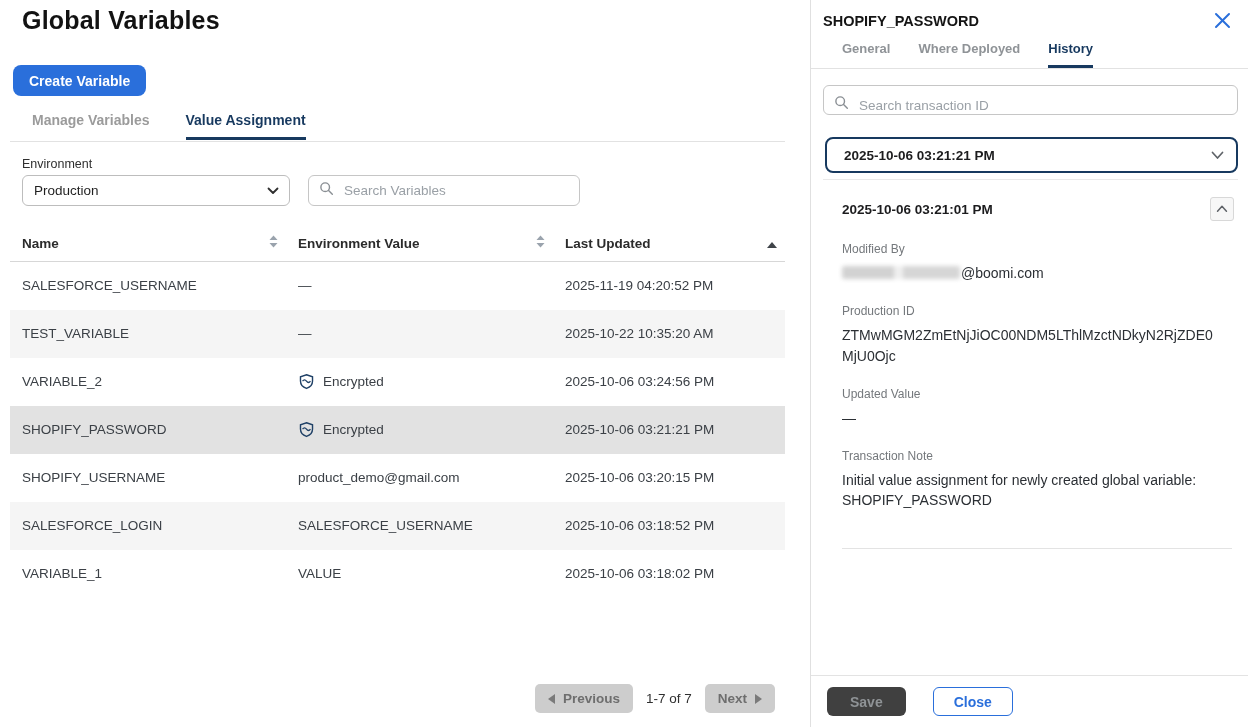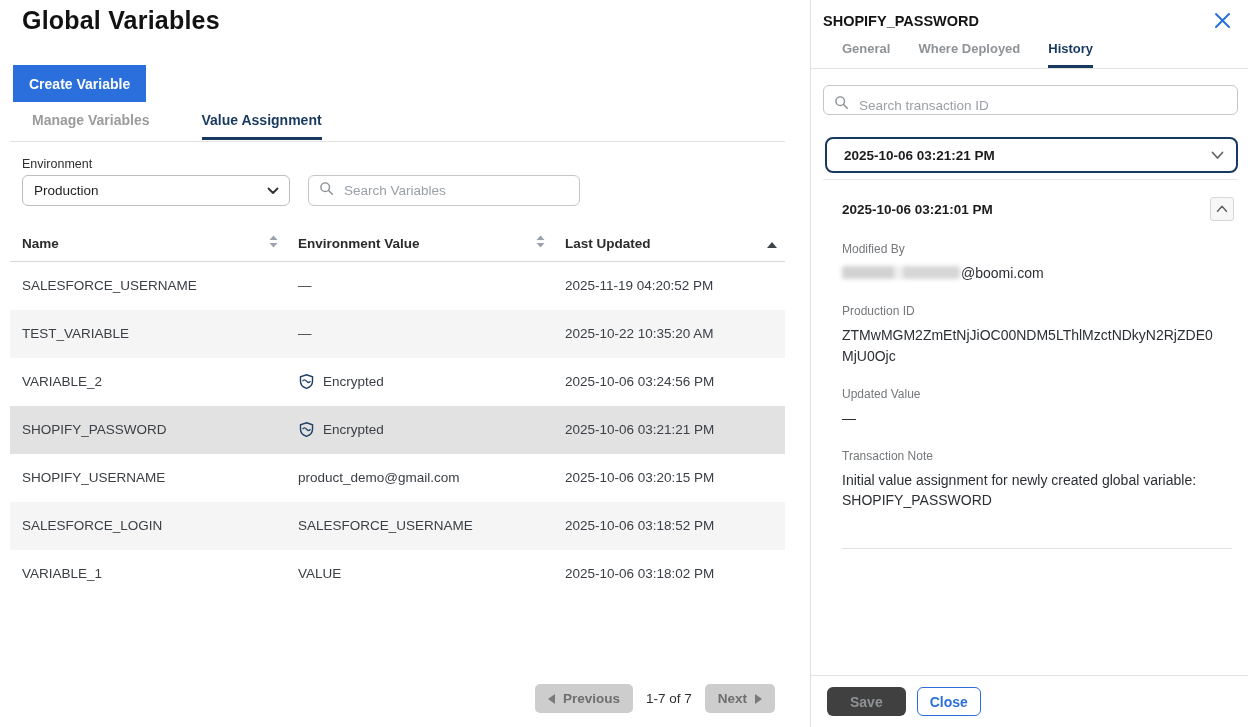--- a/index.html
+++ b/index.html
@@ -9,25 +9,25 @@
     background:#ffffff; font-family:"Liberation Sans", sans-serif; color:#2d3136;
   }
 
   
   .left-pane { position:absolute; left:0; top:0; width:810px; height:727px; }
   .page-title {
     position:absolute; left:22px; top:6px; margin:0;
     font-size:25px; font-weight:800; color:#121212; letter-spacing:.2px;
   }
   .create-btn {
-    position:absolute; left:13px; top:65px; height:37px; padding:0 16px;
+    position:absolute; left:13px; top:65px; height:31px; padding:0 16px;
     background:#2a6fdb; color:#fff; font-weight:700; font-size:14px;
-    border:none; border-radius:0; cursor:pointer; font-family:inherit;
-  }
-  .tabs-left { position:absolute; left:32px; top:112px; display:flex; gap:52px; }
+    border:none; border-radius:8px; cursor:pointer; font-family:inherit;
+  }
+  .tabs-left { position:absolute; left:32px; top:112px; display:flex; gap:36px; }
   .tabs-left .tab {
     font-size:14px; font-weight:700; color:#9b9b9b; padding-bottom:9px; cursor:pointer;
     border-bottom:3px solid transparent;
   }
   .tabs-left .tab.active { color:#17395f; border-bottom-color:#17395f; }
   .tabs-rule { position:absolute; left:10px; top:141px; width:775px; height:1px; background:#e2e2e2; }
 
   .env-label { position:absolute; left:22px; top:157px; font-size:12.5px; color:#2f2f2f; }
   .env-select {
     position:absolute; left:22px; top:175px; width:268px; height:31px;
@@ -112,21 +112,21 @@
   .panel-footer {
     position:absolute; left:0; right:0; bottom:0; height:52px; border-top:1px solid #e3e3e3;
     display:flex; align-items:center; gap:11px; padding-left:16px; background:#fff;
   }
   .save-btn {
     background:#404040; color:#8f9396; font-weight:700; font-size:14px; height:29px;
     padding:0 23px; border-radius:6px; border:none; cursor:default; font-family:inherit;
   }
   .close-btn {
     background:#fff; color:#2a6fdb; font-weight:700; font-size:14px; height:29px;
-    padding:0 12px; border-radius:6px; border:1.5px solid #2a6fdb; cursor:pointer; font-family:inherit;
+    padding:0 20px; border-radius:6px; border:1.5px solid #2a6fdb; cursor:pointer; font-family:inherit;margin-left:16px;
   }
 </style>
 </head>
 <body>
 
 <div class="left-pane">
   <h1 class="page-title">Global Variables</h1>
 
   <button class="create-btn">Create Variable</button>
 

